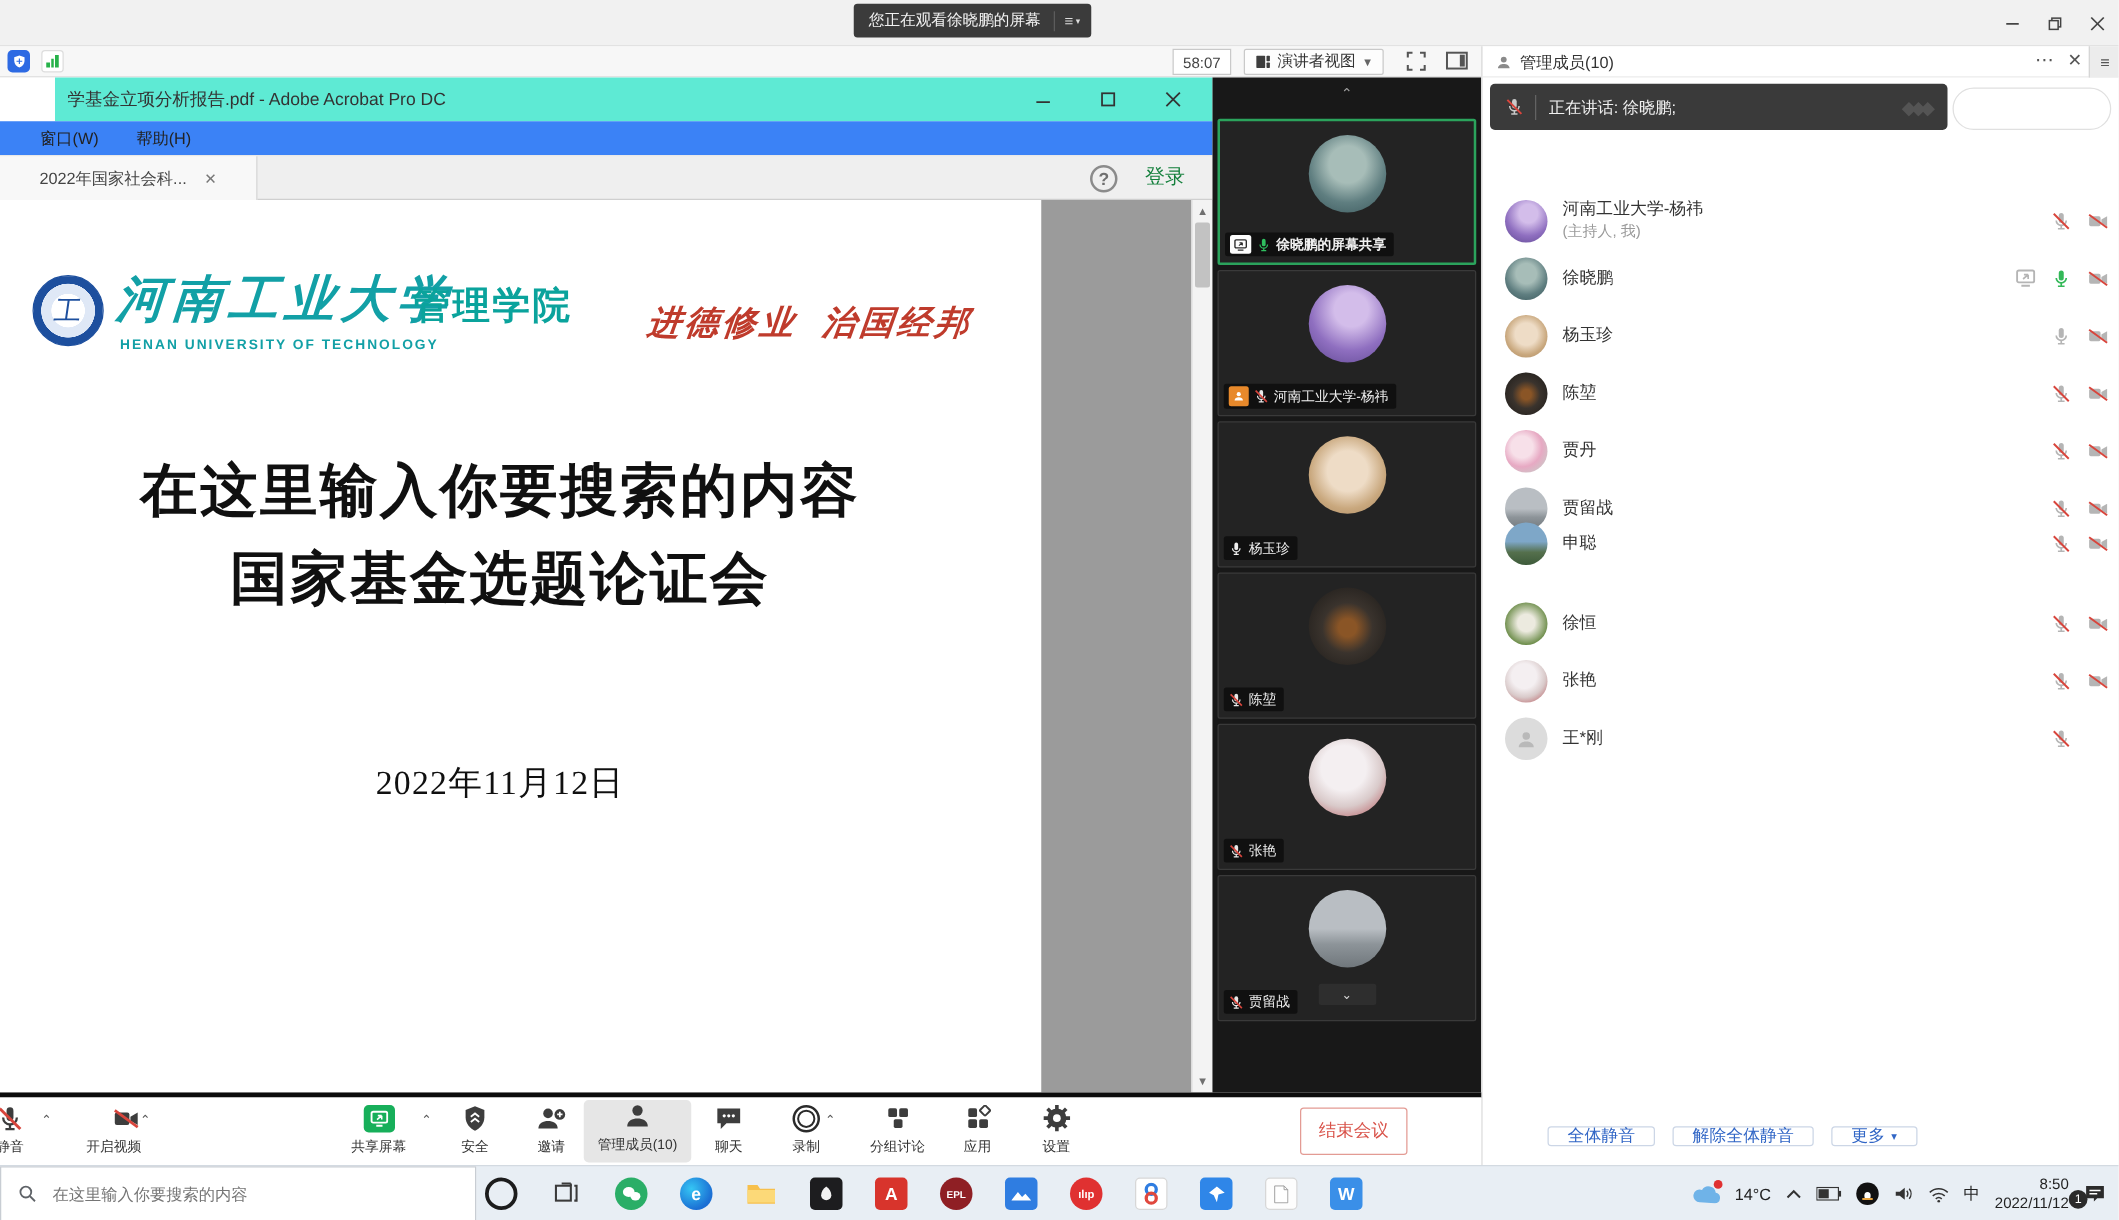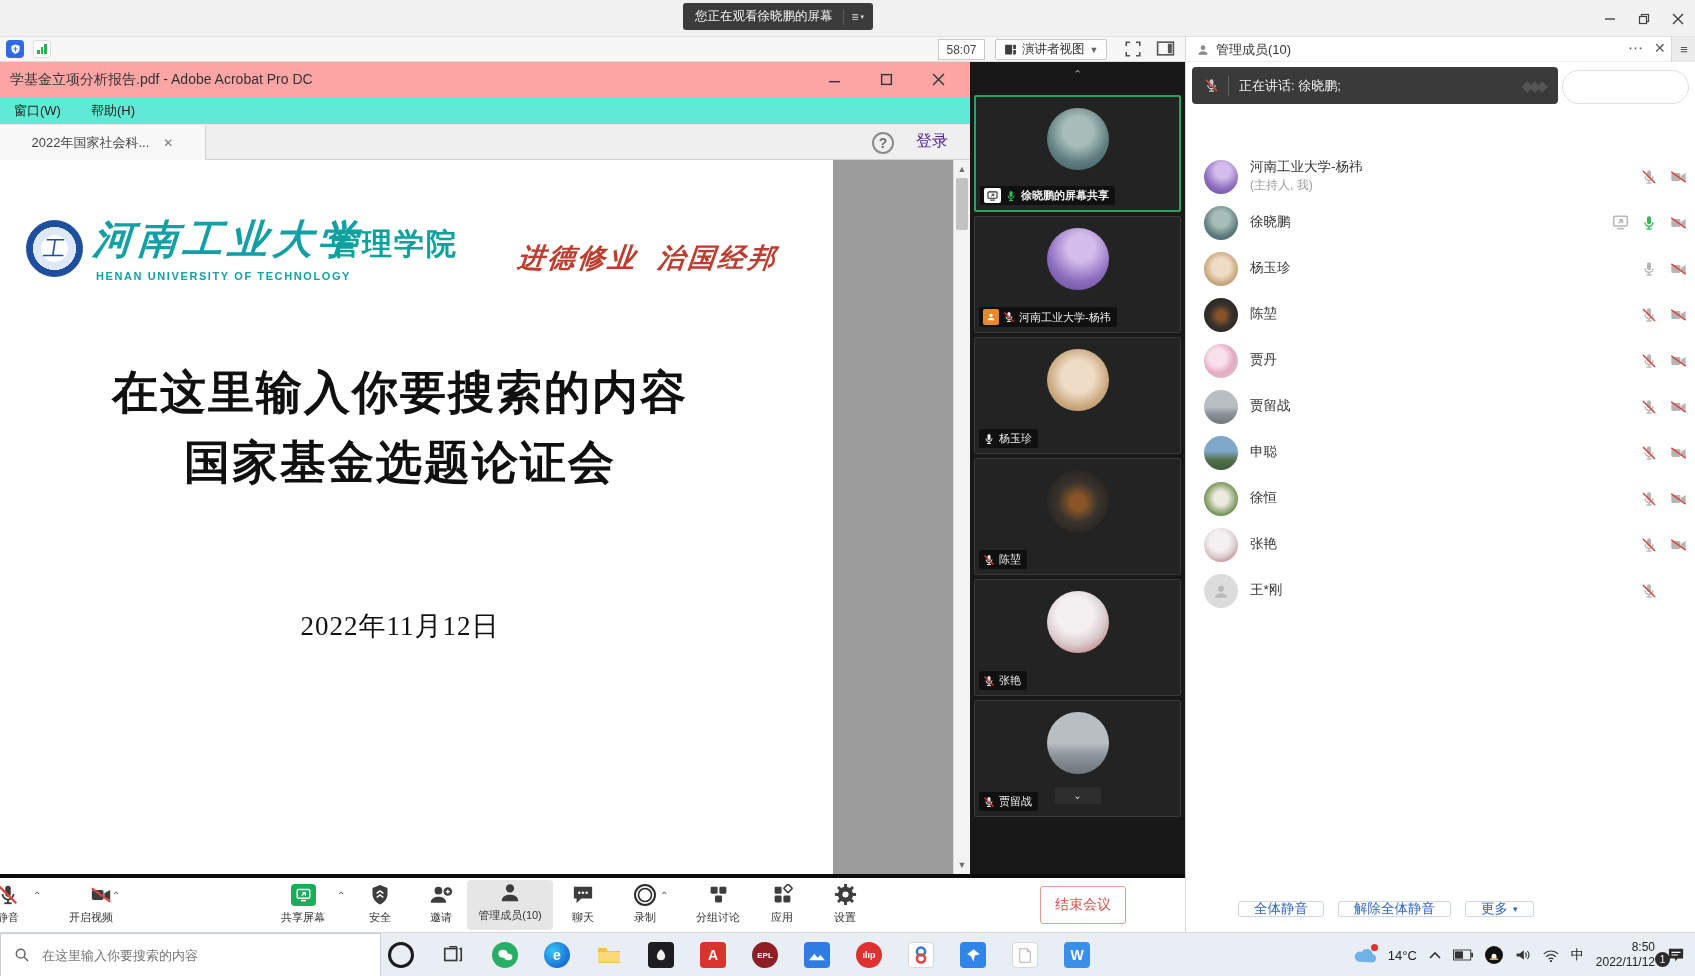--- a/index.html
+++ b/index.html
@@ -27,32 +27,32 @@
   .timerbox{position:absolute;left:938px;top:2px;width:47px;height:21px;background:#fff;border:1px solid #c9c9c9;
         font-size:12px;color:#444;display:flex;align-items:center;justify-content:center;}
   .viewbtn{position:absolute;left:995px;top:2px;height:21px;background:#fdfdfd;border:1px solid #c9c9c9;border-radius:2px;
         display:flex;align-items:center;gap:5px;padding:0 8px;font-size:12.5px;color:#333;}
   .viewbtn .caret{font-size:9px;color:#666;}
   .fsbtn{position:absolute;left:1124px;top:3px;}
   .sbbtn{position:absolute;left:1156px;top:3px;}
 
   
   .acrobat{position:absolute;left:0;top:62px;width:970px;height:812px;background:#fff;}
-  .ac-title{position:relative;height:35px;background:#fca5a5;}
+  .ac-title{position:relative;height:35px;background:#5eead4;margin-left:44px;}
   .ac-title .ttext{position:absolute;left:10px;top:9px;font-size:14px;color:#333;}
   .ac-ctrl{position:absolute;right:6px;top:0;height:35px;display:flex;}
   .ac-ctrl .cell{width:52px;height:35px;display:flex;align-items:center;justify-content:center;color:#333;}
-  .ac-menu{position:relative;height:27px;background:#5eead4;display:flex;align-items:center;gap:30px;padding-left:14px;font-size:13px;color:#222;}
+  .ac-menu{position:relative;height:27px;background:#3b82f6;display:flex;align-items:center;gap:30px;padding-left:32px;font-size:13px;color:#222;}
   .ac-tabs{position:relative;height:36px;background:#efefef;border-bottom:1px solid #cfcfcf;border-top:1px solid #e8e8e8;}
   .ac-tab{position:absolute;left:0;top:0;width:206px;height:36px;background:#f8f8f8;border-right:1px solid #d3d3d3;
         display:flex;align-items:center;justify-content:center;gap:14px;font-size:13px;color:#444;}
   .ac-tab .x{color:#777;font-size:12px;}
   .helpq{position:absolute;left:872px;top:7px;width:22px;height:22px;border:2px solid #8b8b8b;border-radius:50%;
         color:#6f6f6f;font-size:14px;font-weight:bold;display:flex;align-items:center;justify-content:center;}
-  .loginbtn{position:absolute;left:916px;top:6px;font-size:16px;color:#4c1d95;}
+  .loginbtn{position:absolute;left:916px;top:6px;font-size:16px;color:#15803d;}
   .ac-doc{position:absolute;left:0;top:98px;width:970px;height:714px;background:#9b9b9b;}
   .page{position:absolute;left:0;top:0;width:833px;height:714px;background:#fff;}
   .vsb{position:absolute;right:0;top:0;width:17px;height:714px;background:#f3f3f3;border-left:1px solid #dcdcdc;}
   .vsb .arr{position:absolute;left:0;width:16px;height:16px;color:#707070;font-size:9px;display:flex;align-items:center;justify-content:center;}
   .vsb .thumb{position:absolute;left:2px;top:18px;width:12px;height:52px;background:#c2c2c2;border-radius:2px;}
 
   
   .logo{position:absolute;left:26px;top:60px;width:57px;height:57px;border-radius:50%;
         background:radial-gradient(circle at 50% 50%, #ffffff 0 34%, #dfe8f6 35% 55%, #1d4f9e 56% 100%);
         border:1px solid #1d4f9e;display:flex;align-items:center;justify-content:center;}
@@ -535,21 +535,21 @@
         </svg>
       <svg class="ric" style="left:484px;" width="17" height="16" viewBox="0 0 26 24">
           <g fill="#b5b5b5">
             <rect x="2" y="6" width="14" height="12" rx="2"></rect>
             <path d="M17 10l7-4v12l-7-4z"></path>
           </g>
           <line x1="2" y1="4" x2="24" y2="20" stroke="#d8453c" stroke-width="2.4"></line>
         </svg>
     </div>
 
-    <div class="prow" style="top:393px;">
+    <div class="prow" style="top:375px;">
       <div class="pav av-castle"></div>
       <div class="pname">申聪</div>
       <svg class="ric" style="left:455px;" width="16" height="16" viewBox="0 0 24 24">
           <g fill="#b5b5b5">
             <rect x="9" y="2" width="6" height="12" rx="3"></rect>
           </g>
           <path d="M6 11a6 6 0 0 0 12 0" fill="none" stroke="#b5b5b5" stroke-width="2"></path>
           <line x1="12" y1="17" x2="12" y2="21" stroke="#b5b5b5" stroke-width="2"></line>
           <line x1="8" y1="21" x2="16" y2="21" stroke="#b5b5b5" stroke-width="2"></line>
           <line x1="3" y1="3" x2="21" y2="21" stroke="#d8453c" stroke-width="2.4"></line>

